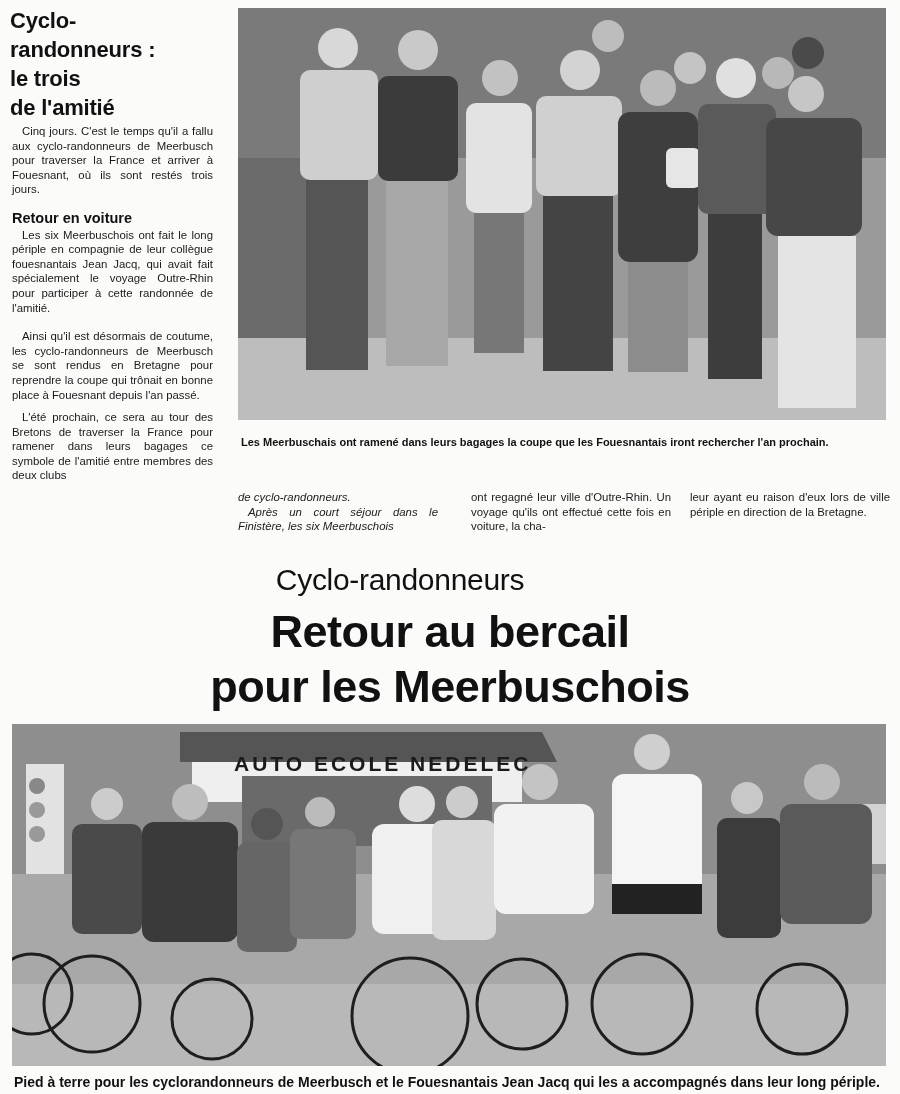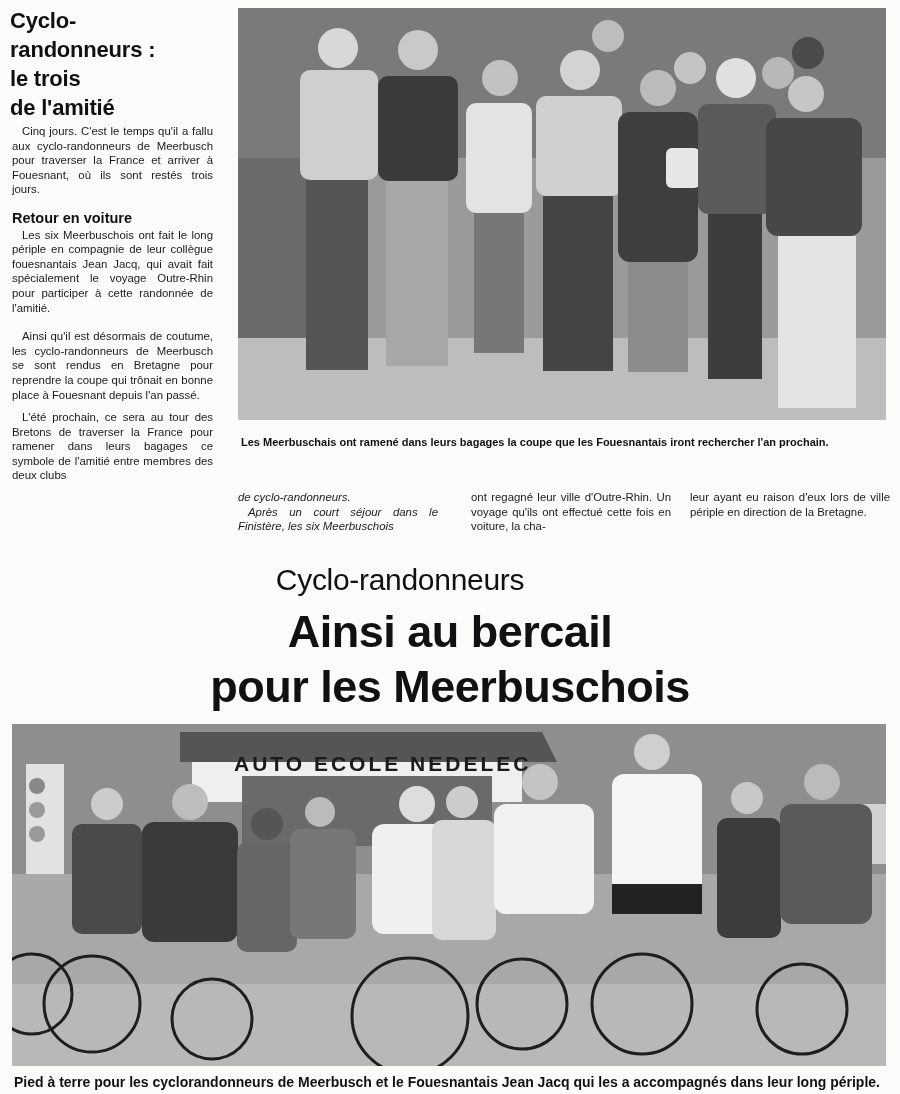--- a/index.html
+++ b/index.html
@@ -111,21 +111,21 @@
   <p>Après un court séjour dans le Finistère, les six Meerbuschois</p>
 </div>
 <div class="abs col-text" style="left:463px; top:490px; width:200px;margin-left:8px;">
   <div>ont regagné leur ville d'Outre-Rhin. Un voyage qu'ils ont effectué cette fois en voiture, la cha-</div>
 </div>
 <div class="abs col-text" style="left:690px; top:490px; width:200px;">
   <div>leur ayant eu raison d'eux lors de ville périple en direction de la Bretagne.</div>
 </div>
 
 <div class="abs kicker">Cyclo-randonneurs</div>
-<div class="abs title" style="top:606px;">Ainsi au bercail</div>
+<div class="abs title" style="top:606px;">Retour au bercail</div>
 <div class="abs title" style="top:661px;">pour les Meerbuschois</div>
 
 <div class="abs photo" style="left:12px; top:724px; width:874px; height:342px;" aria-label="Group of cyclists with bicycles in front of a driving school">
   <svg viewBox="0 0 874 342" preserveAspectRatio="none">
     <rect x="0" y="0" width="874" height="342" fill="#a8a8a8"></rect>
     <rect x="0" y="0" width="874" height="150" fill="#8e8e8e"></rect>
     <rect x="14" y="40" width="38" height="110" fill="#e2e2e2"></rect>
     <circle cx="25" cy="62" r="8" fill="#888"></circle>
       <circle cx="25" cy="86" r="8" fill="#999"></circle>
       <circle cx="25" cy="110" r="8" fill="#999"></circle>

